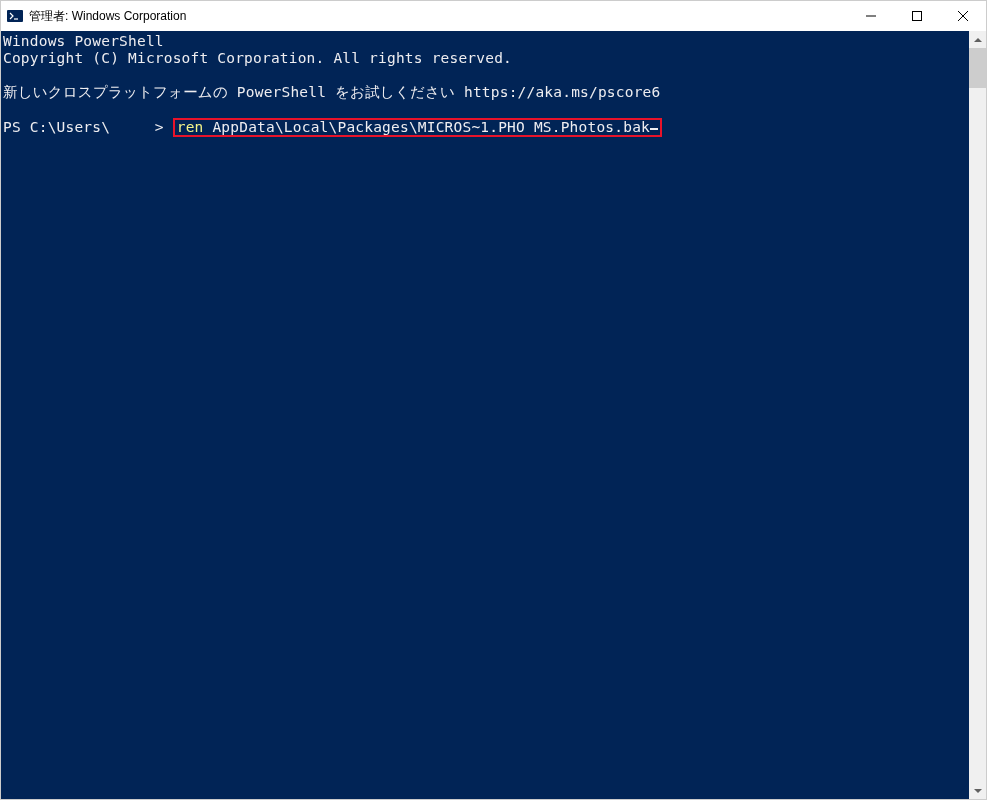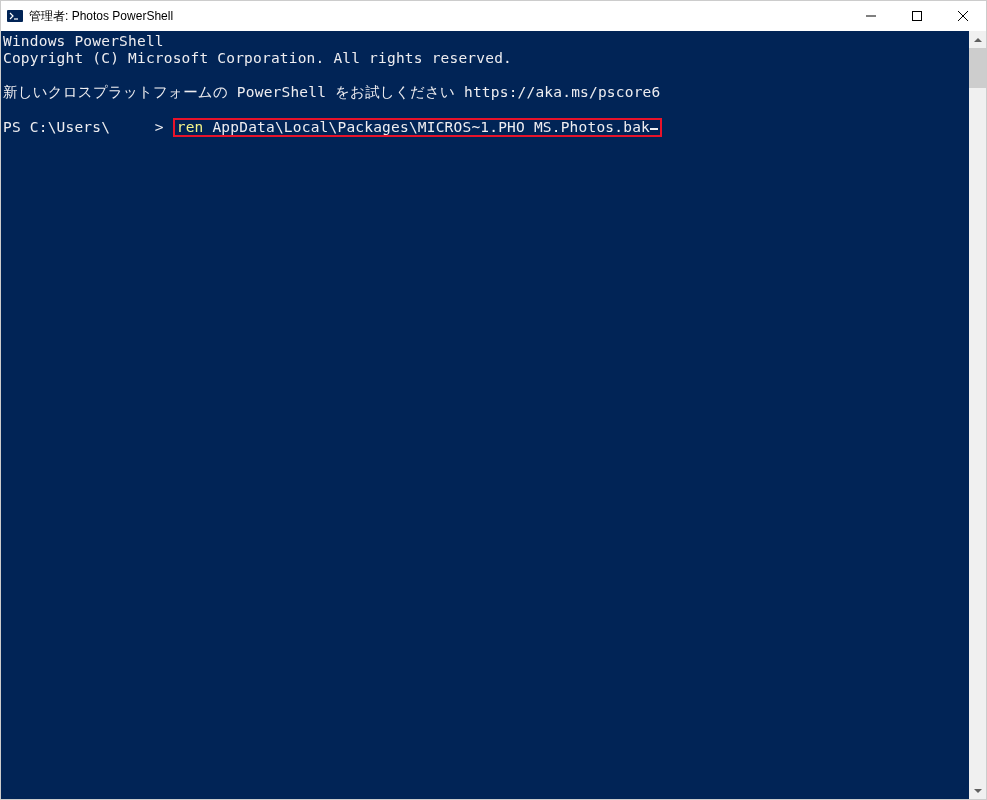--- a/index.html
+++ b/index.html
@@ -122,21 +122,21 @@
 
 <div class="window">
   <div class="titlebar">
     <span class="titlebar-icon">
       <svg width="16" height="16" viewBox="0 0 16 16">
         <rect x="0" y="2" width="16" height="12" rx="1" fill="#012456"></rect>
         <path d="M3 5 L6 8 L3 11" stroke="#fff" stroke-width="1.2" fill="none"></path>
         <line x1="7" y1="11" x2="11" y2="11" stroke="#fff" stroke-width="1.2"></line>
       </svg>
     </span>
-    <span class="titlebar-title">管理者: Photos PowerShell</span>
+    <span class="titlebar-title">管理者: Windows Corporation</span>
     <span class="titlebar-spacer"></span>
     <span class="titlebar-btn">
       <svg width="10" height="10" viewBox="0 0 10 10">
           <line x1="0" y1="5" x2="10" y2="5" stroke="#000" stroke-width="1"></line>
         </svg>
     </span>
     <span class="titlebar-btn">
       <svg width="10" height="10" viewBox="0 0 10 10">
           <rect x="0.5" y="0.5" width="9" height="9" fill="none" stroke="#000" stroke-width="1"></rect>
         </svg>

